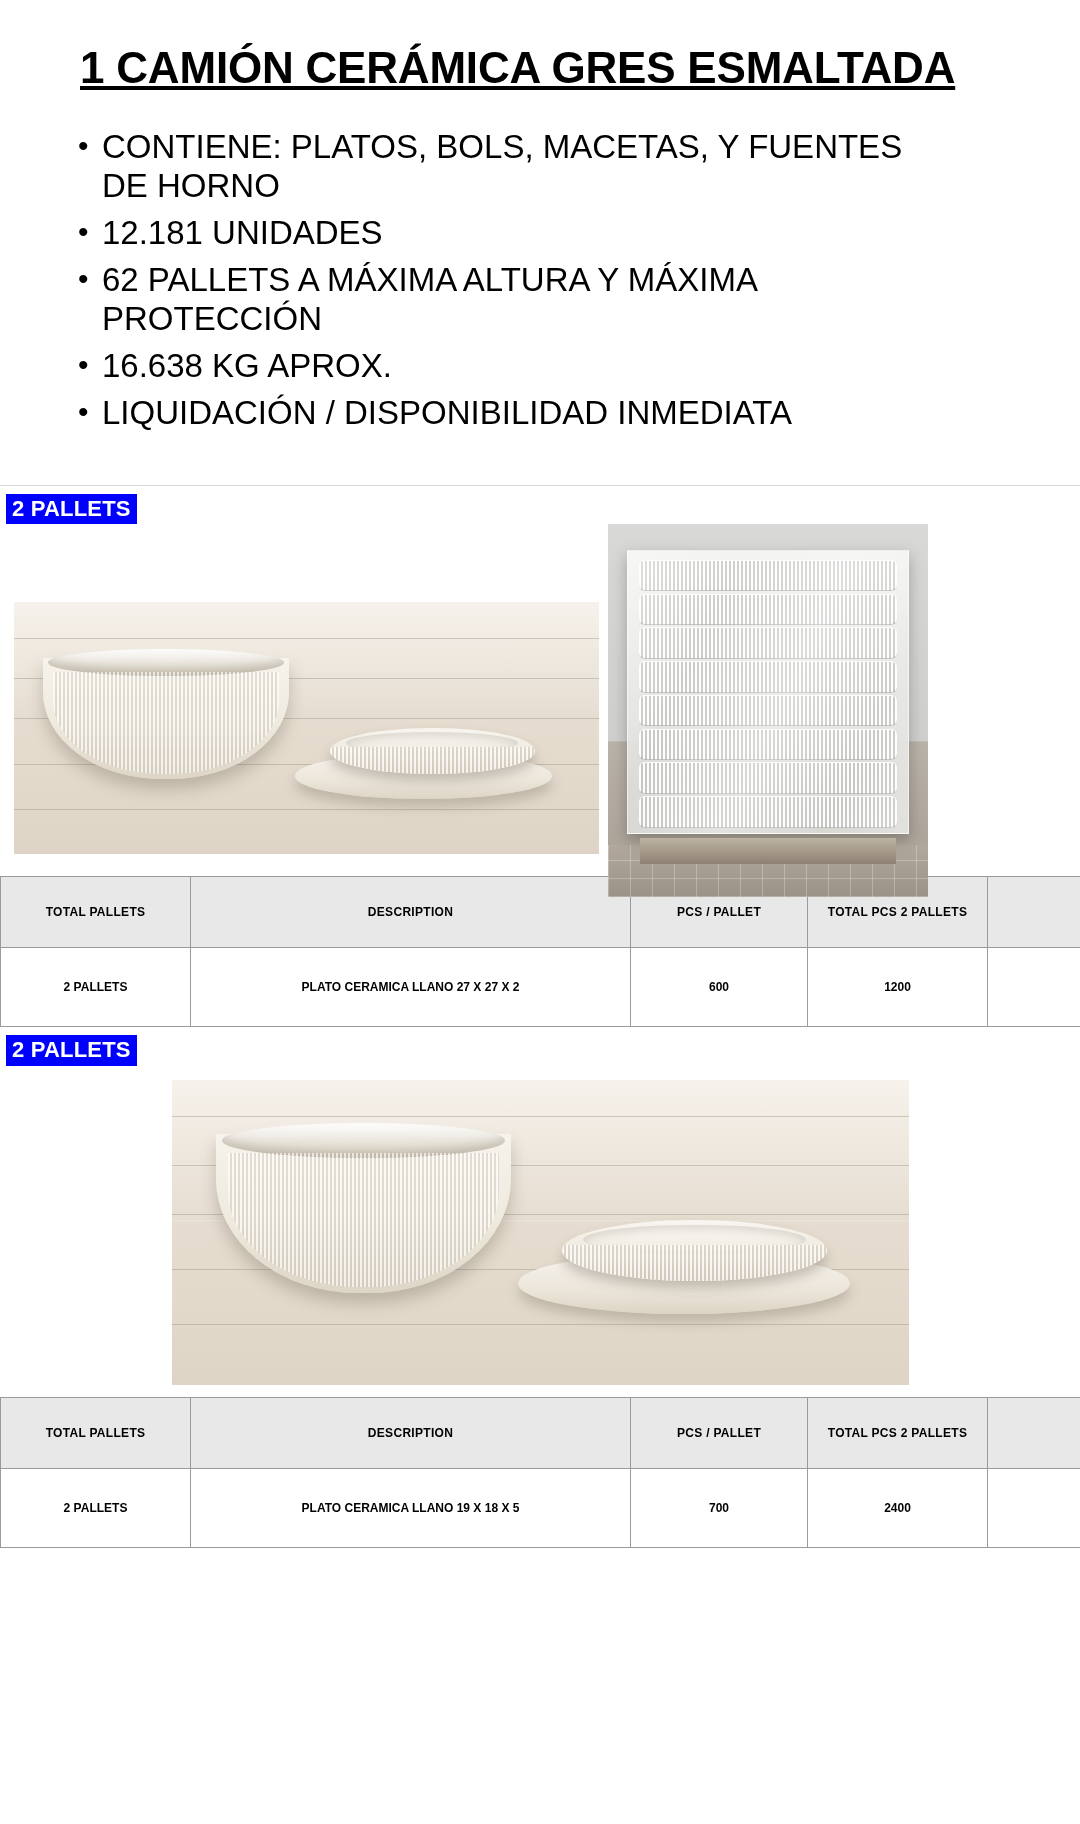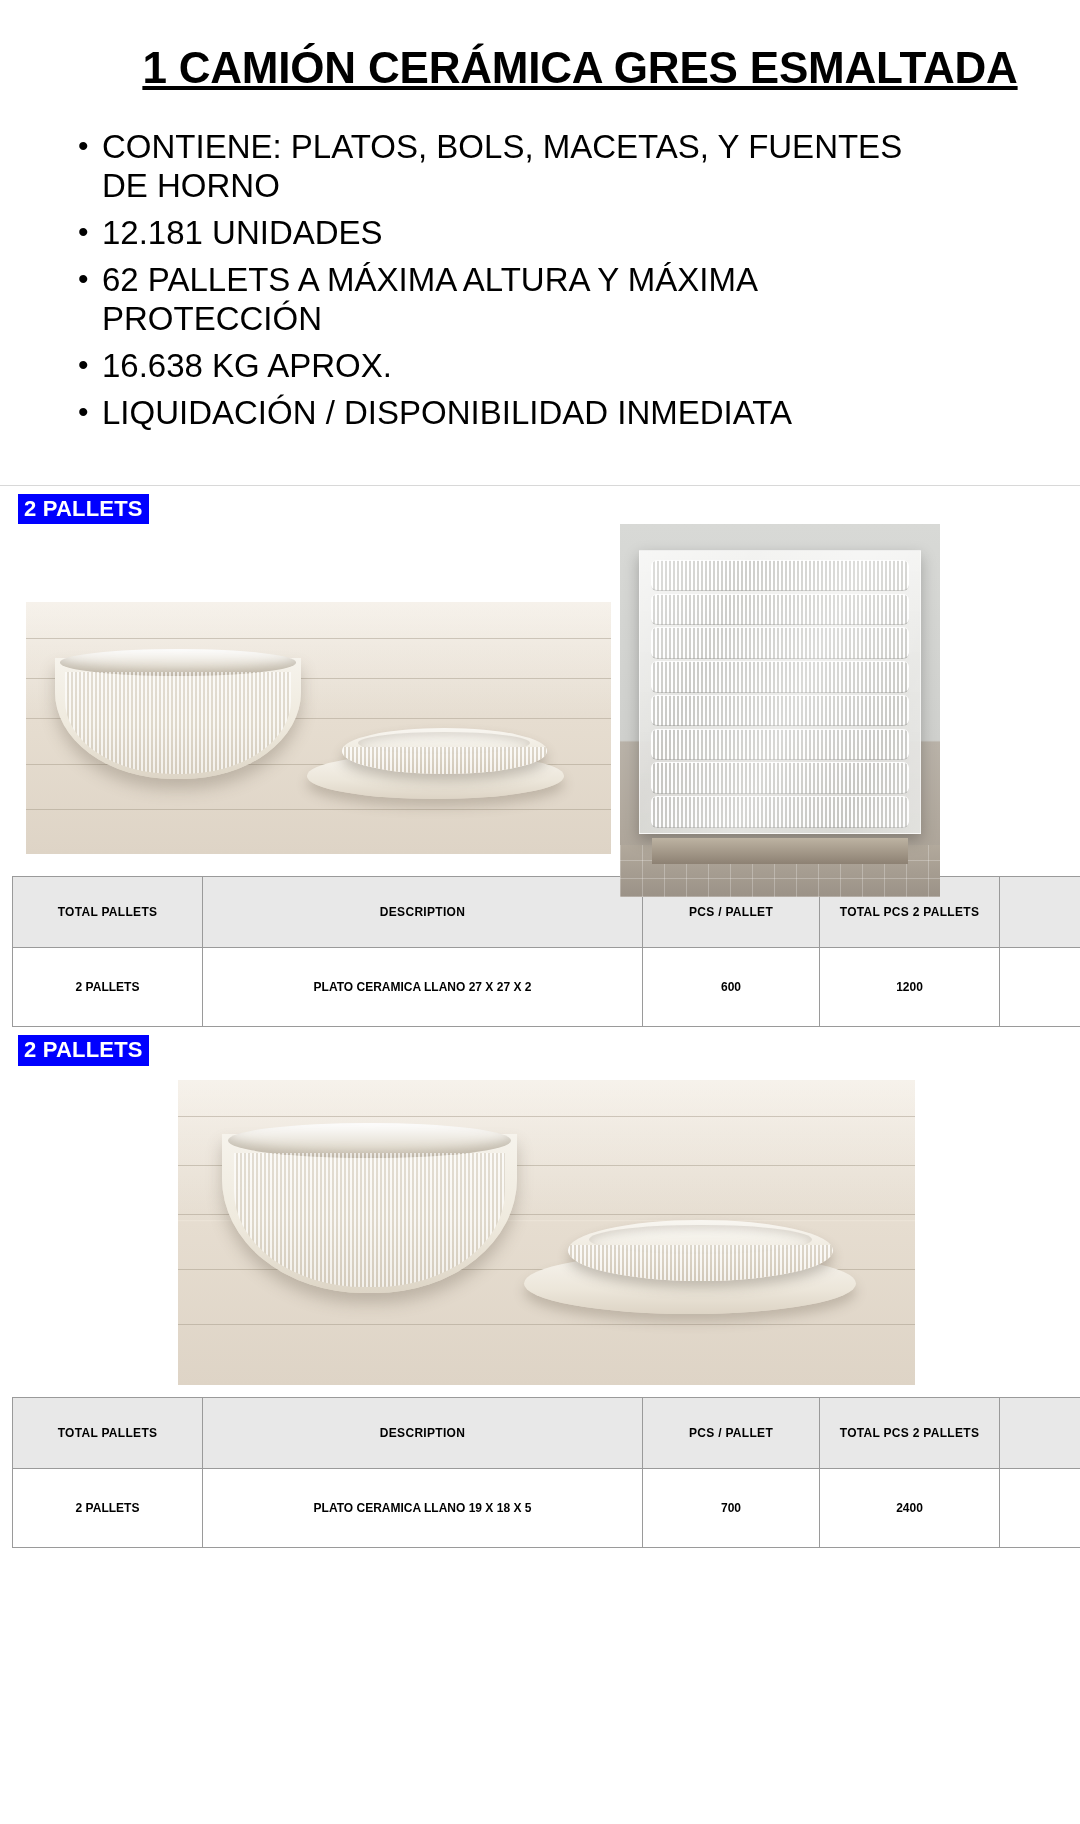--- a/index.html
+++ b/index.html
@@ -22,21 +22,20 @@
   }
 
   
   .title {
     font-size: 44px;
     font-weight: bold;
     text-decoration: underline;
     margin: 44px 0 0 80px;
     letter-spacing: -0.2px;
     line-height: 1.1;
-    text-align: center;
   }
 
   
   .bullets {
     margin: 36px 0 0 78px;
     width: 890px;
   }
   .bullet {
     display: flex;
     align-items: flex-start;
@@ -52,21 +51,20 @@
   }
   .bullet .btext {
     flex: 1 1 auto;
     padding-right: 40px;
   }
 
   
   .section {
     position: relative;
     margin-top: 0;
-    margin-left: 12px;
   }
   .hr-top {
     border: 0;
     border-top: 1px solid #d8d8d8;
     margin: 52px 0 0 0;
   }
 
   .badge {
     display: inline-block;
     background: #0000ff;

